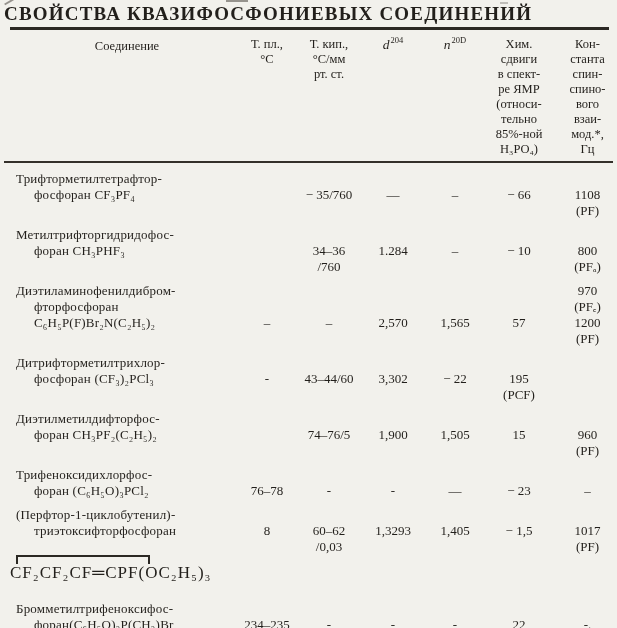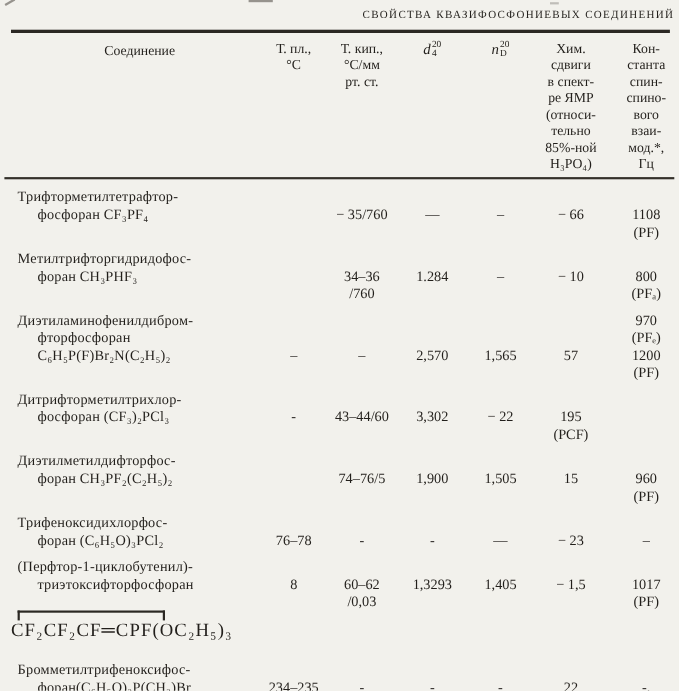--- a/index.html
+++ b/index.html
@@ -11,21 +11,21 @@
   }
   .page { position:relative; width:609px; height:622px; padding:4px 4px 2px 4px; }
 
   
   .artifact { position:absolute; background:#4a463f; opacity:.55; }
   .a1 { left:4px; top:1px; width:10px; height:2px; transform:rotate(-30deg); }
   .a2 { left:226px; top:0px; width:22px; height:2px; }
   .a3 { left:500px; top:2px; width:8px; height:2px; opacity:.3; }
 
   .title {
-    text-align:right; font-weight:normal; font-size:10px; line-height:20px;
+    text-align:left; font-weight:bold; font-size:19px; line-height:20px;
     letter-spacing:1.2px; white-space:nowrap;
   }
   .rule { border:0; margin:0; }
   .rule.thick { margin:3px 4px 0 6px; border-top:3px solid #2b2823; }
   .rule.thin  { margin:4px 0 0 0;  border-top:2px solid #34302a; }
 
   .trow {
     display:grid;
     grid-template-columns:222px 58px 66px 62px 62px 66px 71px;
     align-items:start;
@@ -34,21 +34,21 @@
   .cell { white-space:pre-line; font-size:13px; line-height:16px; }
   .c { text-align:center; }
 
   .header { margin-top:7px; }
   .header .cell { font-size:12.5px; line-height:15px; }
   .head-compound { text-align:center; padding-top:2px; }
 
   
   .dn { display:inline-flex; align-items:flex-start; }
   .dn .base { font-style:italic; font-size:13.5px; }
-  .ss { display:inline-flex; flex-direction:column; font-size:8.5px; line-height:8px;
+  .ss { display:inline-flex; flex-direction:row; font-size:8.5px; line-height:8px;
         margin-left:1px; margin-top:-1px; text-align:left; }
 
   
   .drow { margin-top:8px; }
   .compound { padding-left:18px; text-indent:-18px; letter-spacing:.2px; }
   .v1 { padding-top:16px; }
   .v2 { padding-top:32px; }
 
   
   .formula-wrap { position:relative; margin-left:4px; height:40px; }

